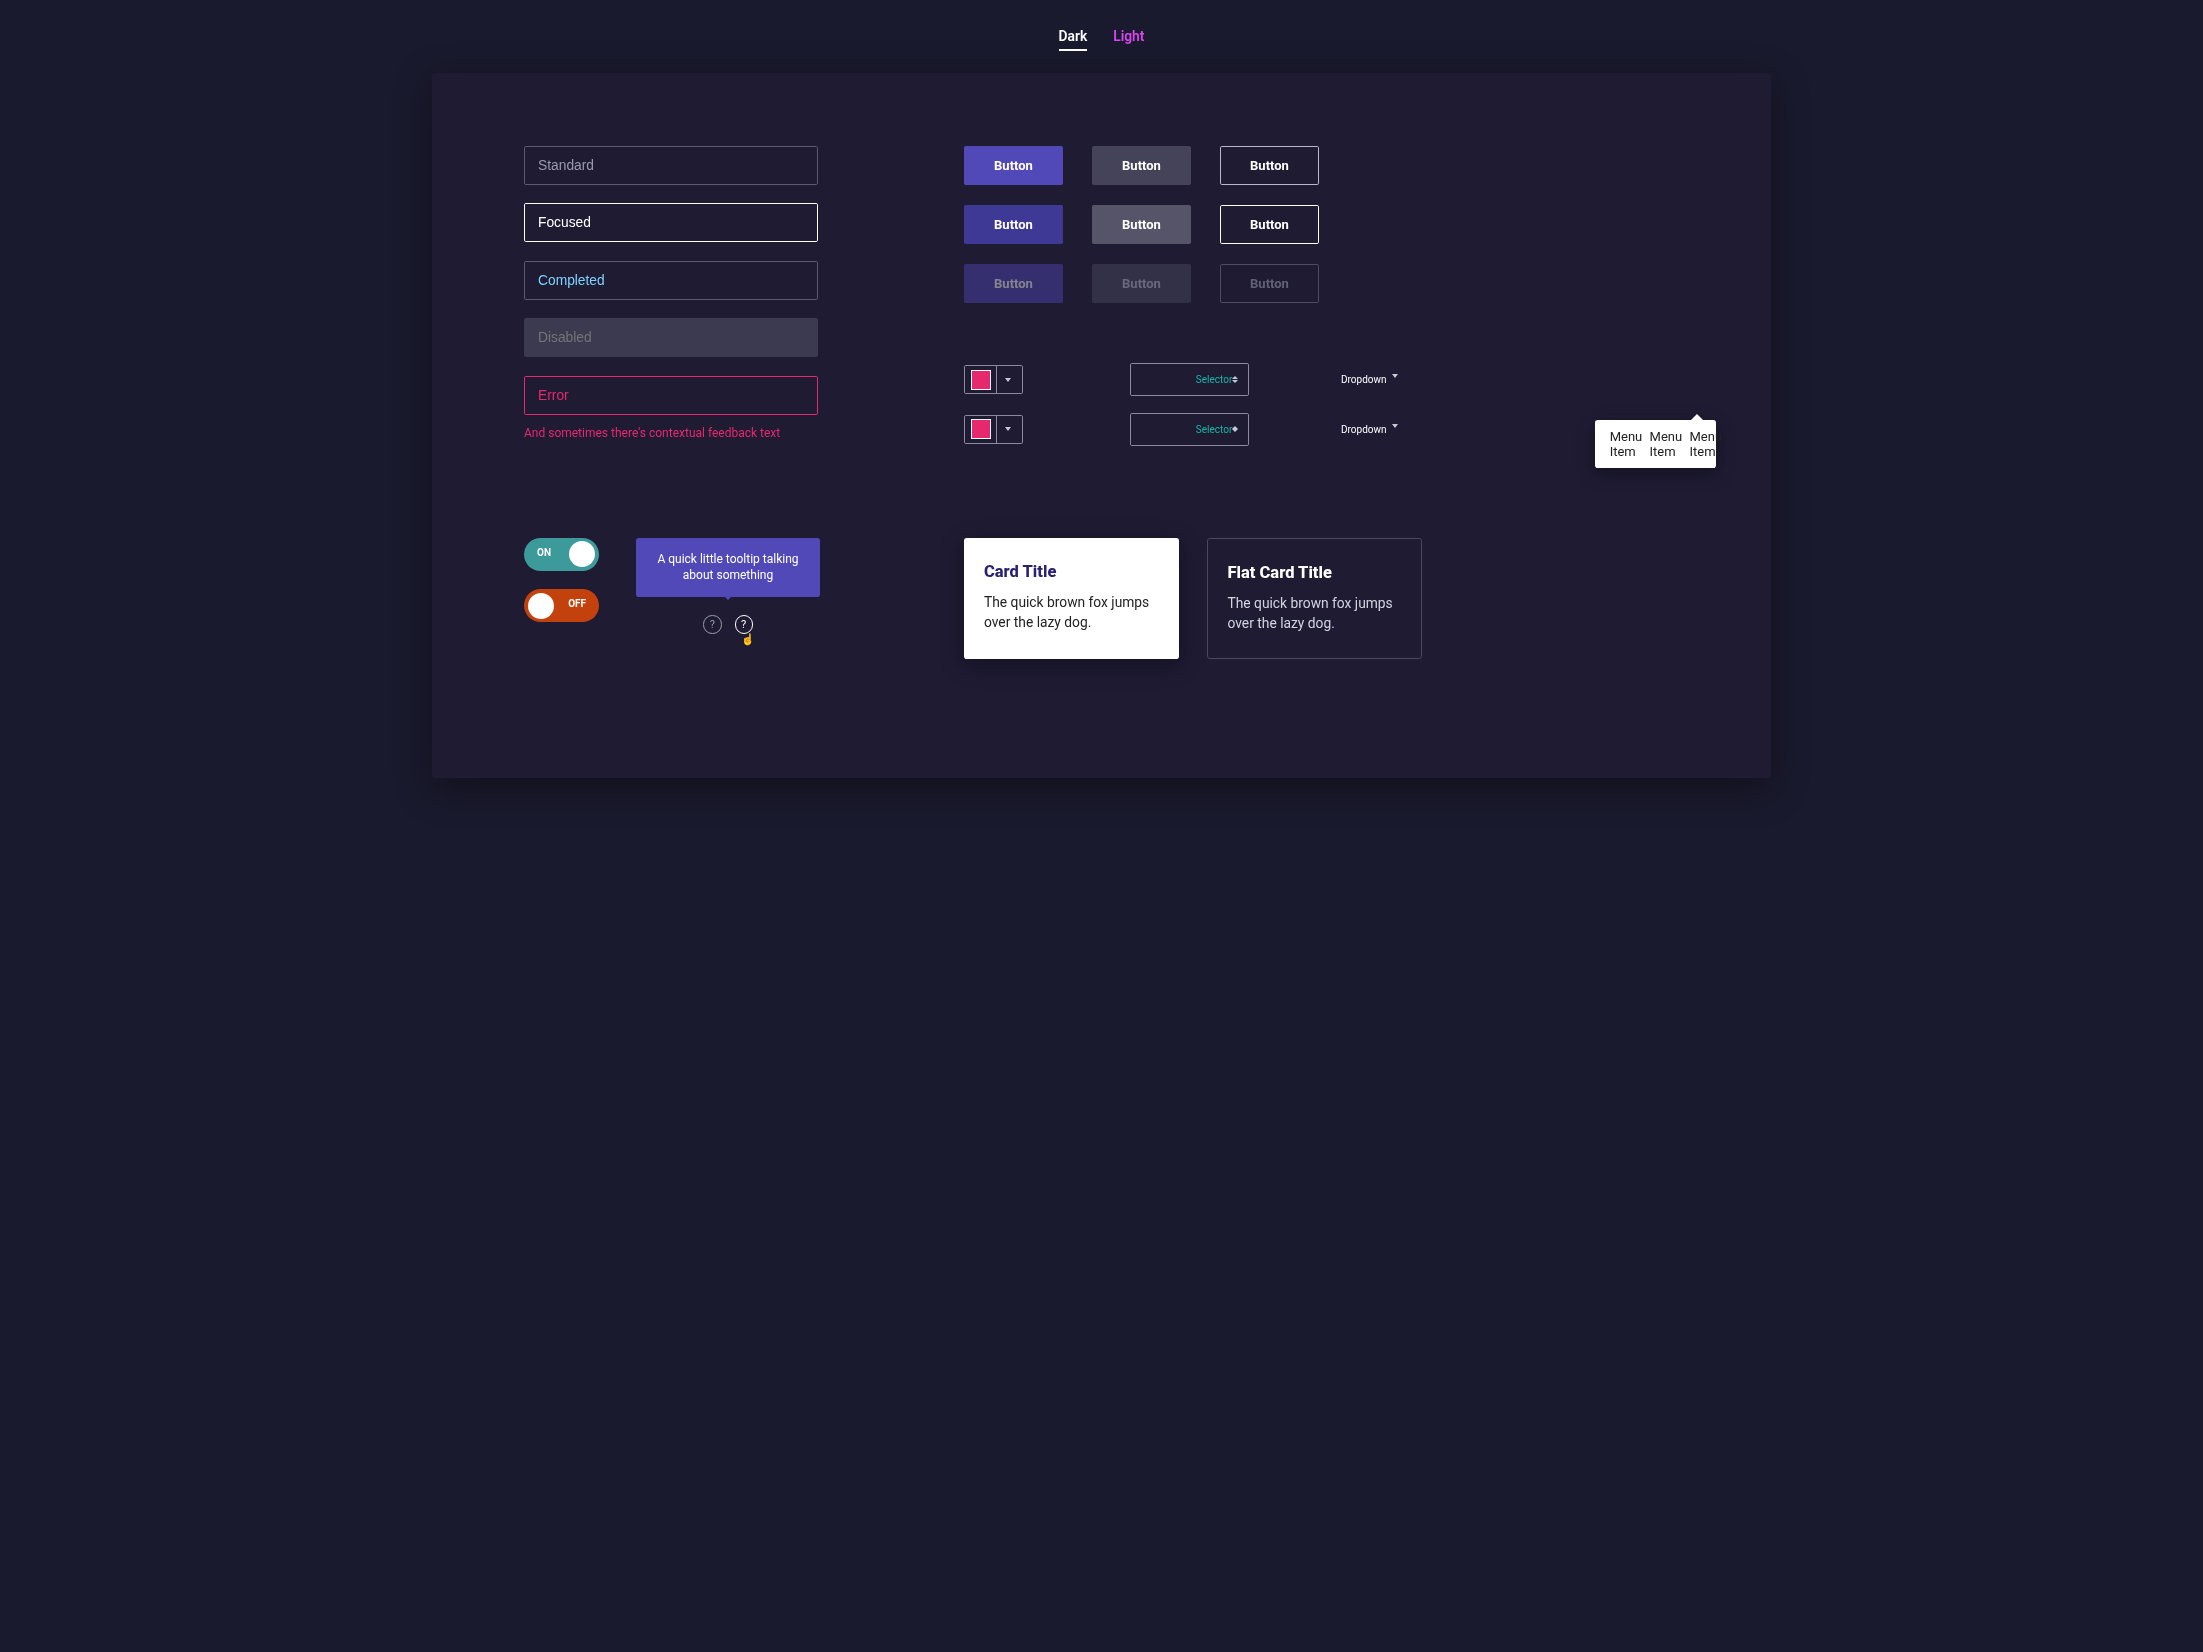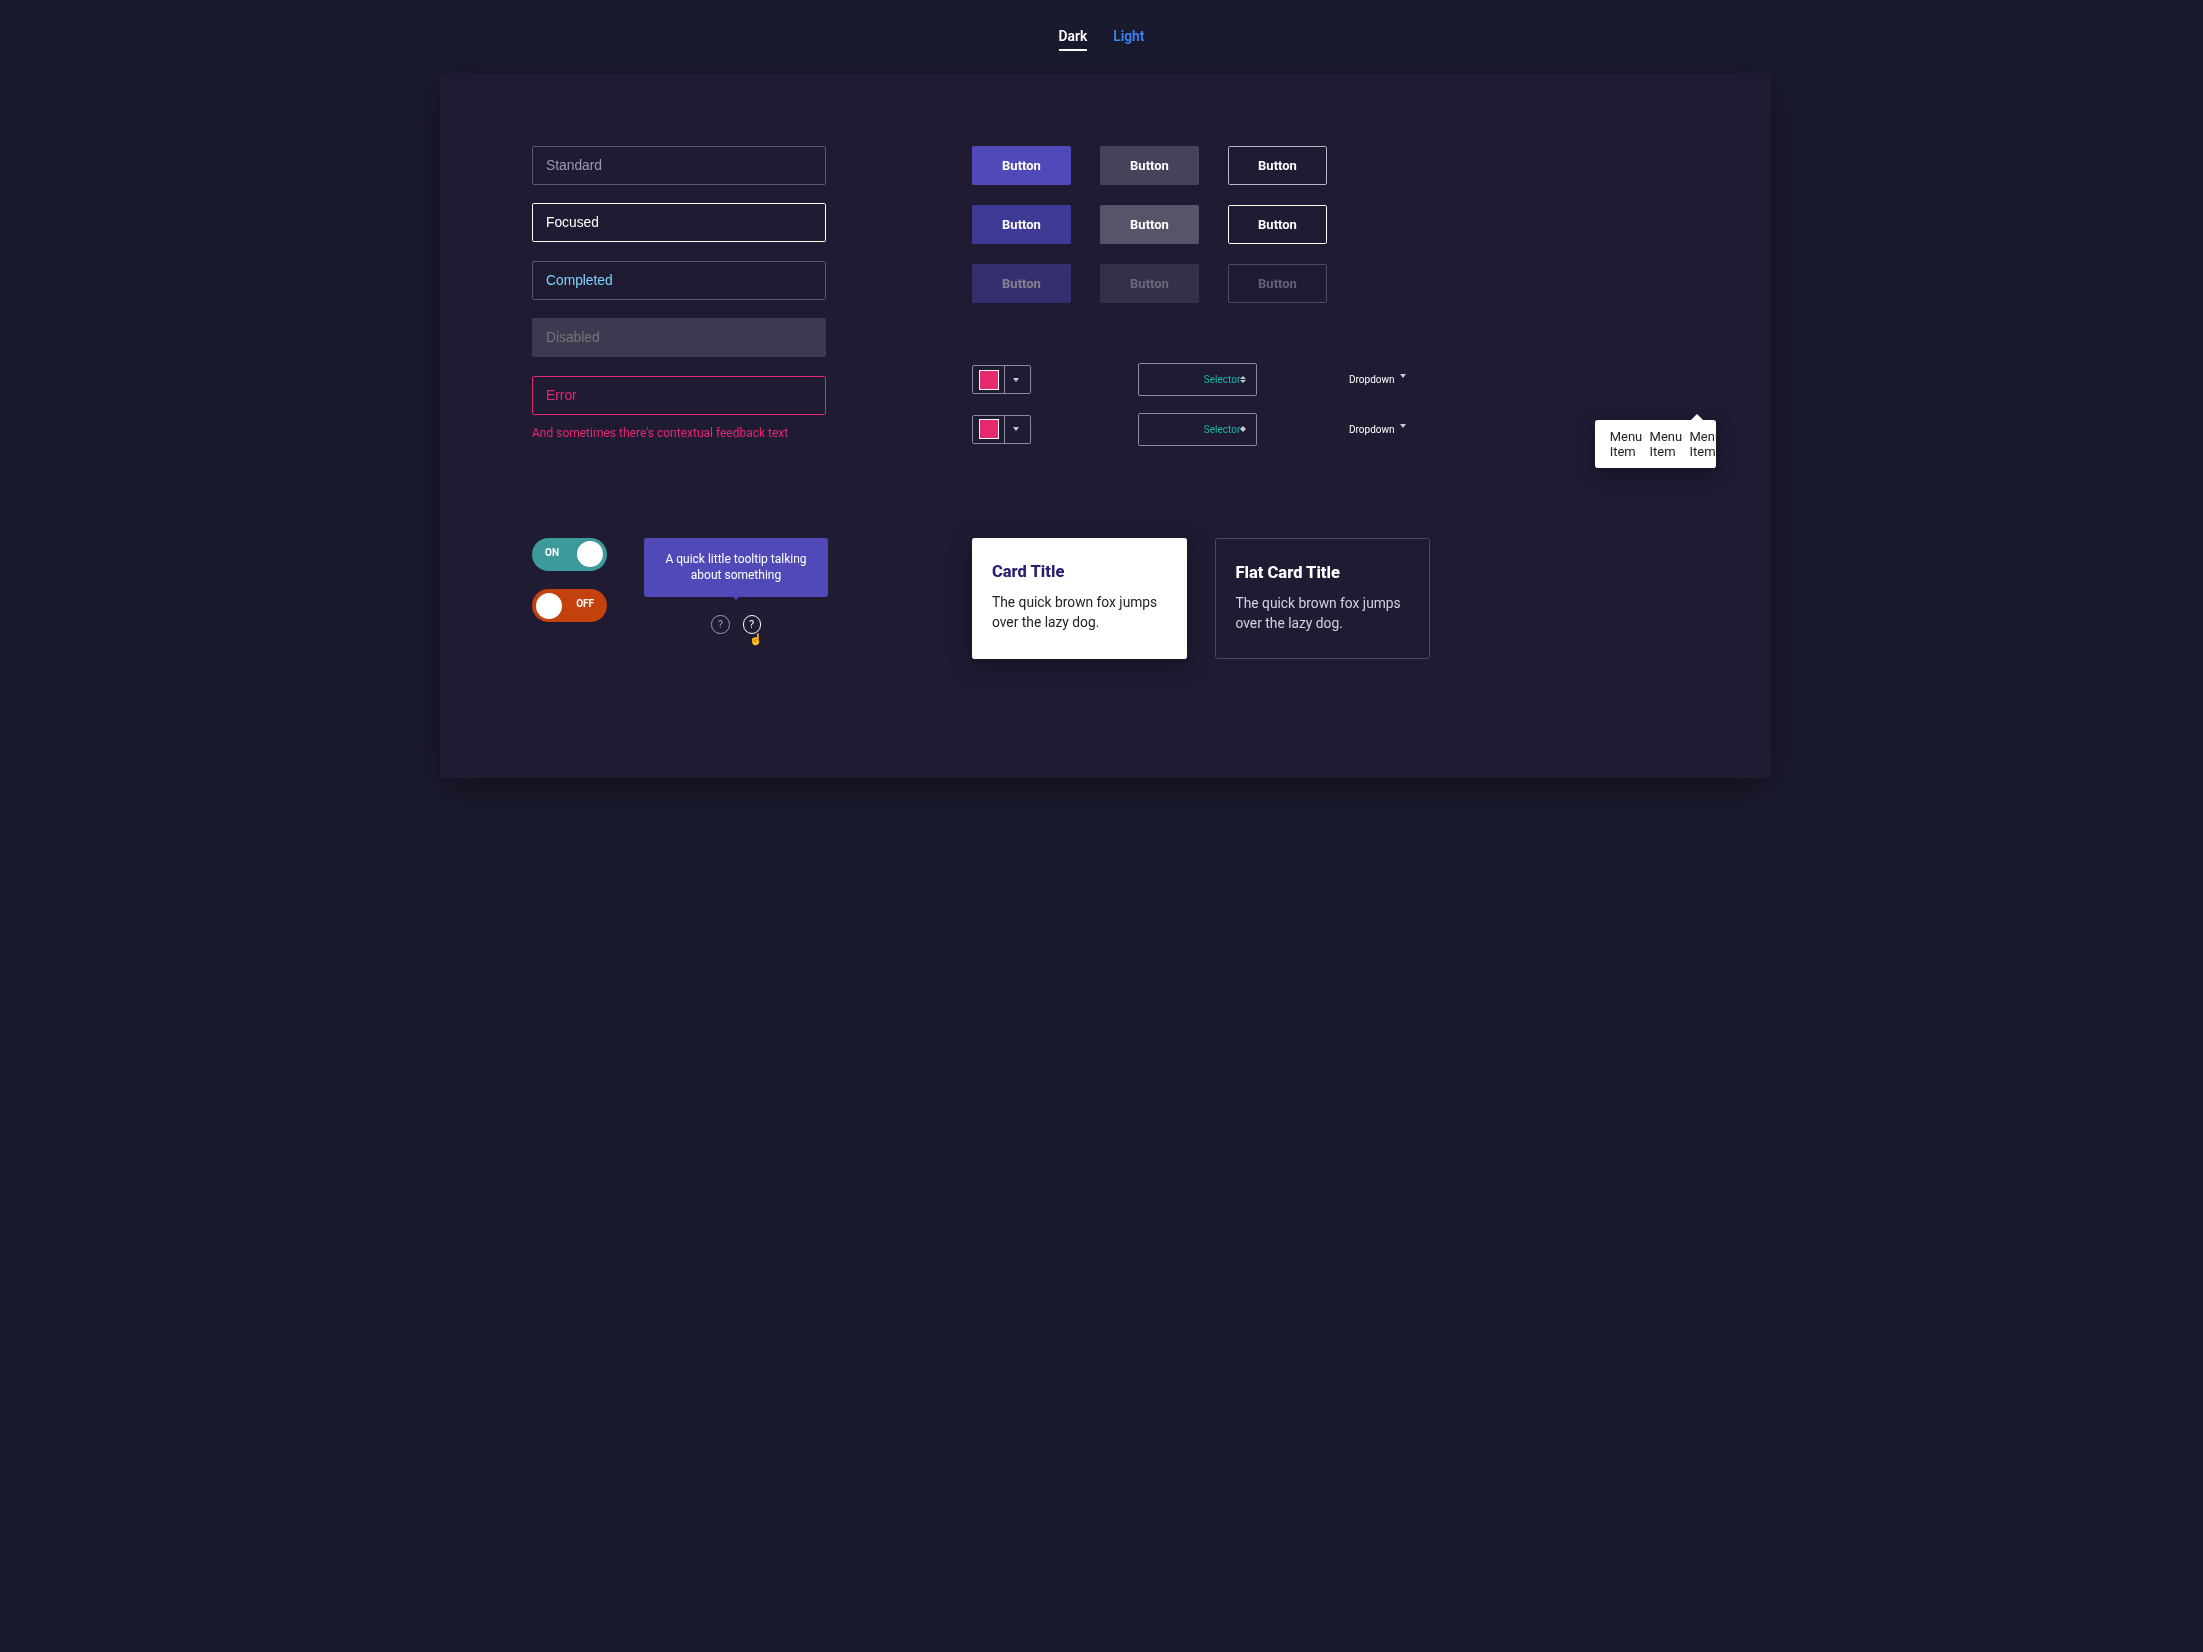--- a/index.html
+++ b/index.html
@@ -5,29 +5,28 @@
   * { box-sizing: border-box; margin: 0; padding: 0; }
   html, body { width: 100%; height: 100%; }
   body {
     background: #1a1a2e;
     font-family: -apple-system, BlinkMacSystemFont, "Segoe UI", Roboto, sans-serif;
     color: #fff;
     padding: 27.5px 0 55px;
   }
   .page { width: 1339px; margin: 0 auto; }
   .tabs { display: flex; justify-content: center; gap: 26px; margin-bottom: 22px; }
-  .tab { font-size: 13.8px; font-weight: 600; color: #3b82f6; cursor: pointer; padding-bottom: 5.5px; }
+  .tab { font-size: 13.8px; font-weight: 600; color: #d946ef; cursor: pointer; padding-bottom: 5.5px; }
   .tab.active { color: #fff; border-bottom: 2.8px solid #fff; }
   .panel {
     background: #1e1b33;
     border-radius: 3.7px;
     padding: 73px 92px 119px;
     box-shadow: 0 9.2px 37px rgba(0,0,0,0.4);
     position: relative;
-    margin-left: 8px;
   }
   .grid { display: grid; grid-template-columns: 367px 1fr; gap: 0 73px; }
   .left-col { display: flex; flex-direction: column; gap: 18.4px; }
   .input {
     width: 294px; height: 39px;
     background: transparent;
     border: 0.9px solid #5a5a72;
     color: #c8c8d6;
     padding: 0 13px;
     font-size: 13.8px;

